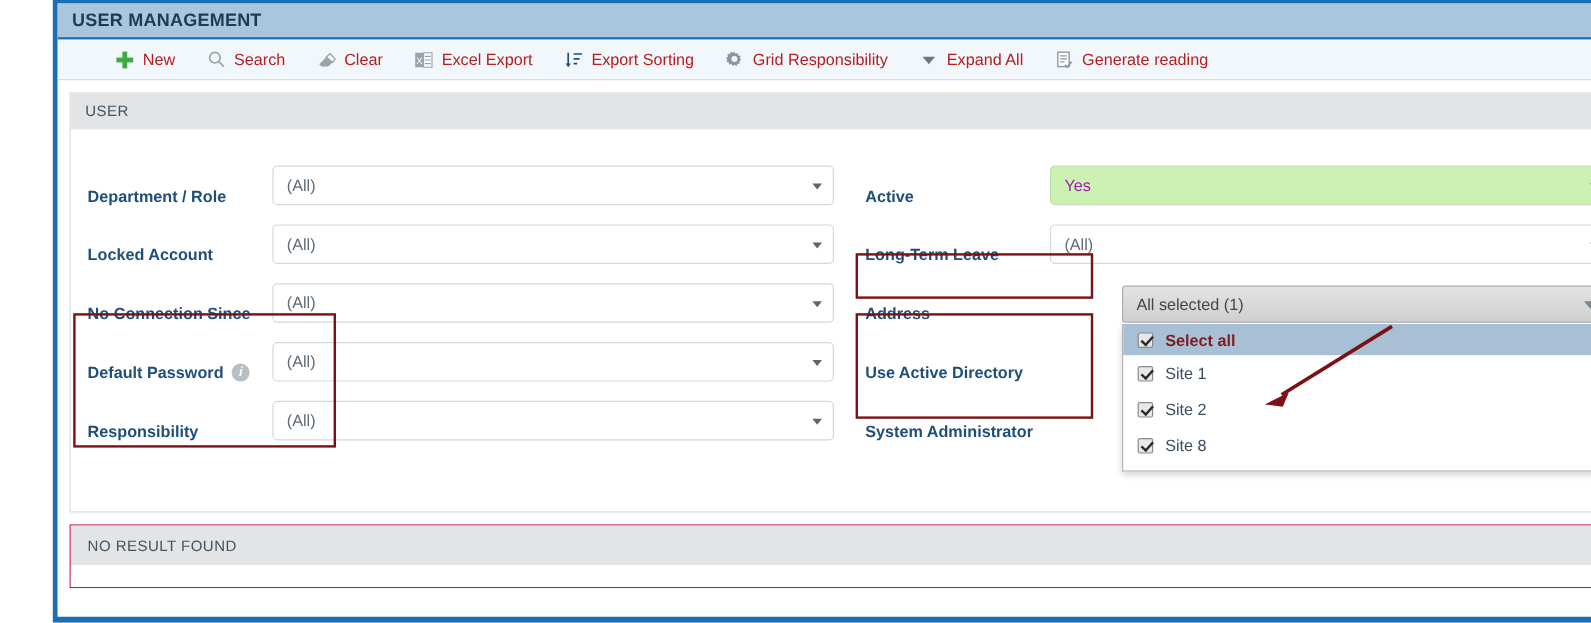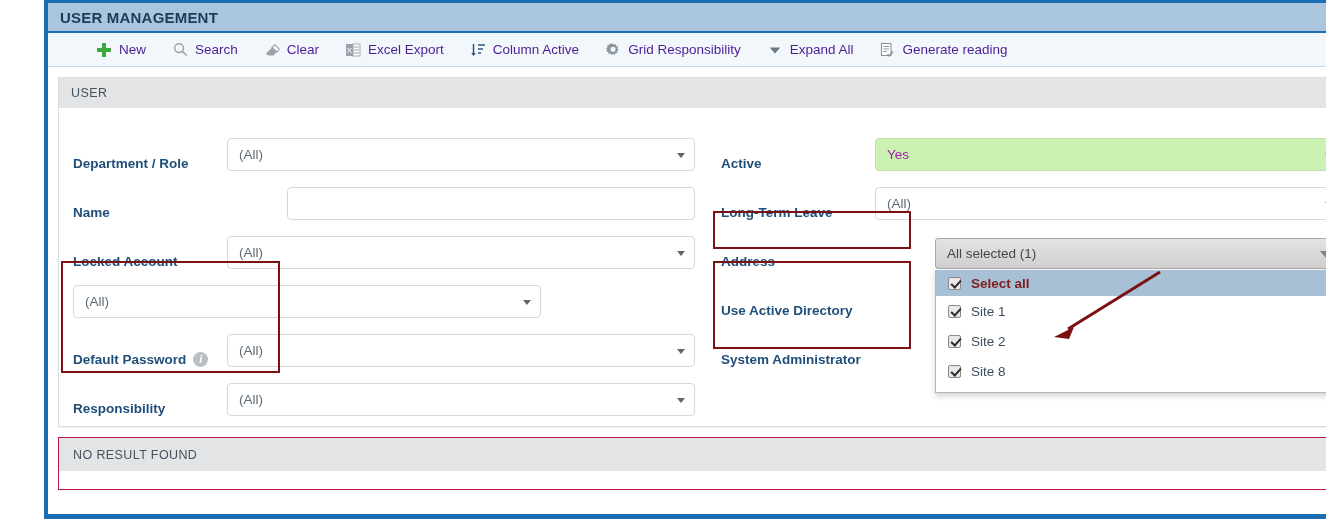--- a/index.html
+++ b/index.html
@@ -46,21 +46,21 @@
   }
   .tb-item {
     display: flex; align-items: center;
     gap: 7px;
     padding: 3px 12px;
     cursor: pointer;
     white-space: nowrap;
   }
   .tb-item .lbl {
     font-size: 13.5px;
-    color: #4c1d95;
+    color: #b91c1c;
   }
   .tb-ic { display: inline-flex; align-items: center; justify-content: center; width: 16px; height: 16px; }
 
   
   .ic-plus { position: relative; width: 14px; height: 14px; }
   .ic-plus:before, .ic-plus:after {
     content: ""; position: absolute; background: #3faa3f;
   }
   .ic-plus:before { left: 5px; top: 0; width: 4px; height: 14px; }
   .ic-plus:after  { top: 5px; left: 0; height: 4px; width: 14px; }
@@ -314,21 +314,21 @@
     <div class="tb-item">
       <span class="tb-ic">
         <svg width="16" height="16" viewBox="0 0 16 16">
           <line x1="3.5" y1="2" x2="3.5" y2="12" stroke="#1f4e79" stroke-width="1.4"></line>
           <path d="M1.3 11 L3.5 14 L5.7 11 Z" fill="#1f4e79"></path>
           <line x1="8" y1="3" x2="15" y2="3" stroke="#1f4e79" stroke-width="1.4"></line>
           <line x1="8" y1="7" x2="13" y2="7" stroke="#1f4e79" stroke-width="1.4"></line>
           <line x1="8" y1="11" x2="11" y2="11" stroke="#1f4e79" stroke-width="1.4"></line>
         </svg>
       </span>
-      <span class="lbl">Column Active</span>
+      <span class="lbl">Export Sorting</span>
     </div>
 
     <div class="tb-item">
       <span class="tb-ic">
         <svg width="16" height="16" viewBox="0 0 16 16">
           <path fill="#8d959c" d="M8 1.2l1 1.6 1.9-.5.5 1.9 1.9.4-.9 1.7 1.2 1.5-1.5 1.2.4 1.9-1.9.2-.8 1.8-1.7-.9-1.6 1-1-1.6-1.9.4-.4-1.9-1.9-.5.9-1.6L1 6.4l1.5-1.2-.3-1.9 1.9-.2.8-1.8L6.6 2z"></path>
           <circle cx="8" cy="7.2" r="2.5" fill="#f2f7fb"></circle>
         </svg>
       </span>
       <span class="lbl">Grid Responsibility</span>
@@ -376,38 +376,33 @@
             <div class="row">
               <div class="lab">Department / Role</div>
               <div class="ctl">
                 <div class="sel">
                   <span>(All)</span>
                   <span class="caret"></span>
                 </div>
               </div>
             </div>
 
-            <div class="row">
-              <div class="lab">Name</div>
-              <div class="ctl">
-                <input class="inp" type="text" value="" style="">
-              </div>
-            </div>
 
             <div class="row">
               <div class="lab">Locked Account</div>
               <div class="ctl">
                 <div class="sel">
                   <span>(All)</span>
                   <span class="caret"></span>
                 </div>
               </div>
             </div>
 
             <div class="row">
+              <div class="lab">No Connection Since</div>
               <div class="ctl">
                 <div class="sel">
                   <span>(All)</span>
                   <span class="caret"></span>
                 </div>
               </div>
             </div>
 
             <div class="row">
               <div class="lab">

